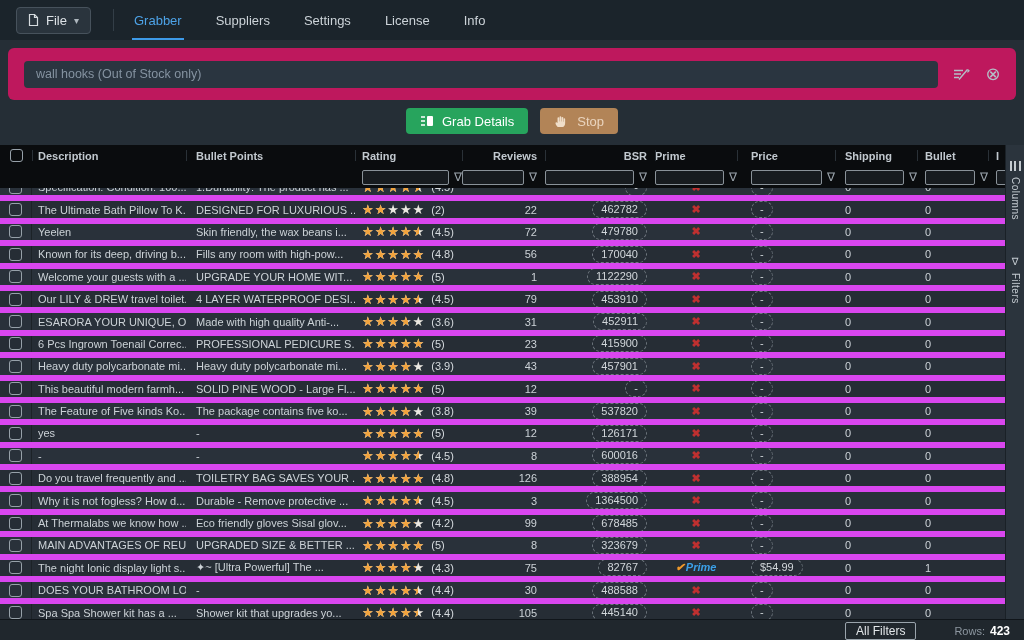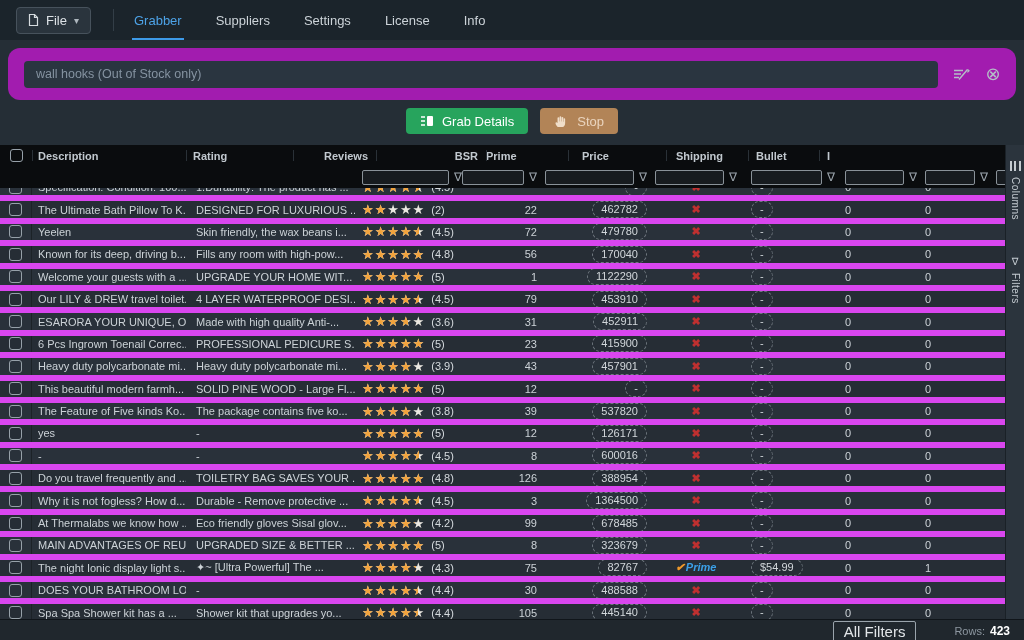--- a/index.html
+++ b/index.html
@@ -12,21 +12,21 @@
               border:1px solid #47525c; border-radius:4px; padding:5px 11px; color:#dde2e6;
               font-size:13px; cursor:pointer; }
   .file-caret { font-size:10px; color:#aeb7be; }
   .menubar-divider { width:1px; background:#333e47; margin:9px 18px 9px 22px; }
   .tabs { display:flex; gap:30px; }
   .tab { display:flex; align-items:center; padding:2px 2px 0; font-size:13px; color:#ccd3d8;
          border-bottom:2px solid transparent; cursor:pointer; }
   .tab.active { color:#4da3e8; border-bottom-color:#3d9ae8; }
 
   
-  .search-panel { margin:8px; height:52px; background:#a21caf; border-radius:12px;
+  .search-panel { margin:8px; height:52px; background:#be185d; border-radius:6px;
                   display:flex; align-items:center; padding:0 10px 0 16px; }
   .search-input { flex:1; height:27px; background:#2a3540; border:none; border-radius:4px;
                   padding:0 12px; color:#8593a1; font-size:12.5px; outline:none; }
   .search-icons { display:flex; gap:6px; margin-left:10px; }
   .icon-btn { width:26px; height:26px; display:flex; align-items:center; justify-content:center;
               color:#b4bfc7; cursor:pointer; }
   .clear-glyph { font-size:18px; line-height:1; }
 
   
   .actions { height:26px; margin-top:6px; display:flex; justify-content:center; gap:12px; }
@@ -99,21 +99,21 @@
   .rail-group { display:flex; flex-direction:column; align-items:center; gap:6px;
                 color:#c4cbd1; cursor:pointer; }
   .rail-text { writing-mode:vertical-rl; font-size:10px; letter-spacing:.5px; }
   .cols-icon { width:11px; height:10px;
                background:repeating-linear-gradient(90deg,#c4cbd1 0 2px,transparent 2px 4.5px); }
   .rail-funnel { font-size:10px; color:#c4cbd1; }
 
   
   .statusbar { height:23px; background:#20272d; border-top:1px solid #10151a; display:flex;
                align-items:center; justify-content:flex-end; gap:38px; padding:0 14px; }
-  .all-filters-btn { border:1px solid #9aa4ac; border-radius:2px; color:#e2e6e9; font-size:15px;
+  .all-filters-btn { border:1px solid #9aa4ac; border-radius:2px; color:#e2e6e9; font-size:12px;
                      padding:1px 10px; background:transparent; cursor:pointer; font-family:inherit; }
   .rows-info { font-size:11px; color:#8d97a0; display:flex; align-items:baseline; }
   .rows-count { color:#ffffff; font-weight:bold; font-size:12px; margin-left:5px; }
 </style>
 </head>
 <body>
 
 <header class="menubar">
   <div class="file-btn">
     <svg width="11" height="14" viewBox="0 0 11 14">
@@ -165,20 +165,21 @@
   </button>
 </div>
 
 <div class="grid">
   <div class="grid-main">
     <div class="thead" id="thead">
         <div class="th col-check">
           <span class="cb"></span>
         </div>
         <div class="th col-description">Description</div>
+        <div class="th col-bullets">Bullet Points</div>
         <div class="th col-rating">Rating</div>
         <div class="th col-reviews right">Reviews</div>
         <div class="th col-bsr right">BSR</div>
         <div class="th col-prime">Prime</div>
         <div class="th col-price">Price</div>
         <div class="th col-shipping">Shipping</div>
         <div class="th col-sellers">Bullet</div>
         <div class="th col-extra">I</div>
       </div>
     <div class="tfilter" id="tfilter">

